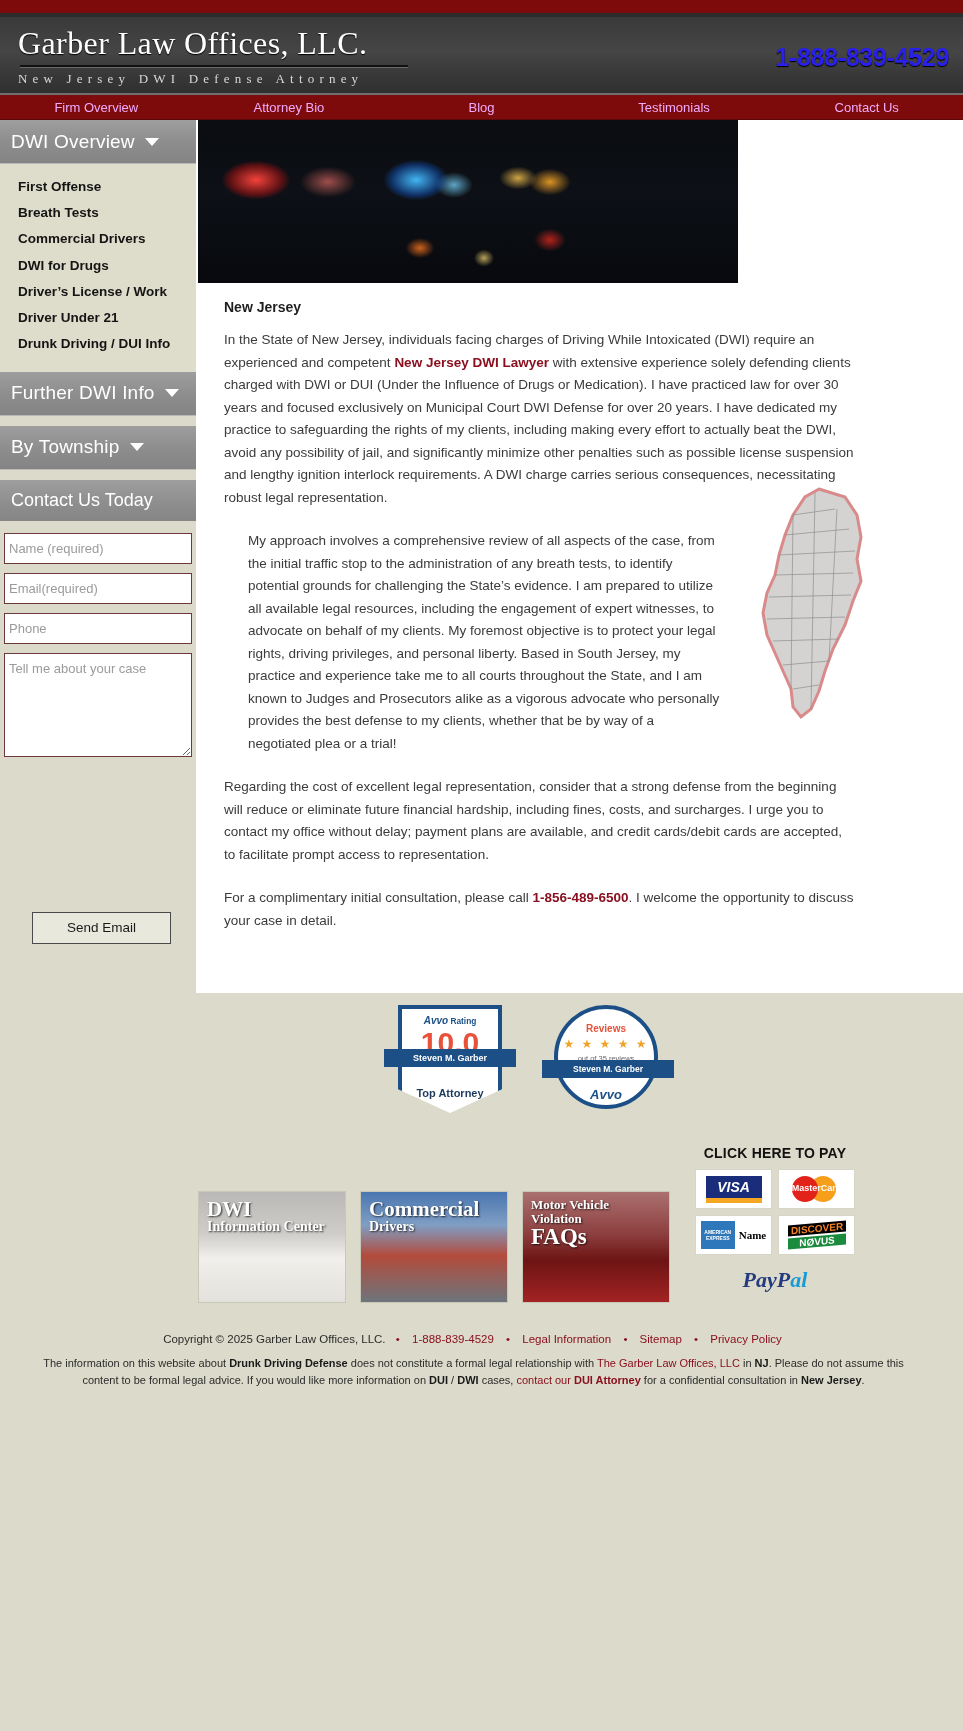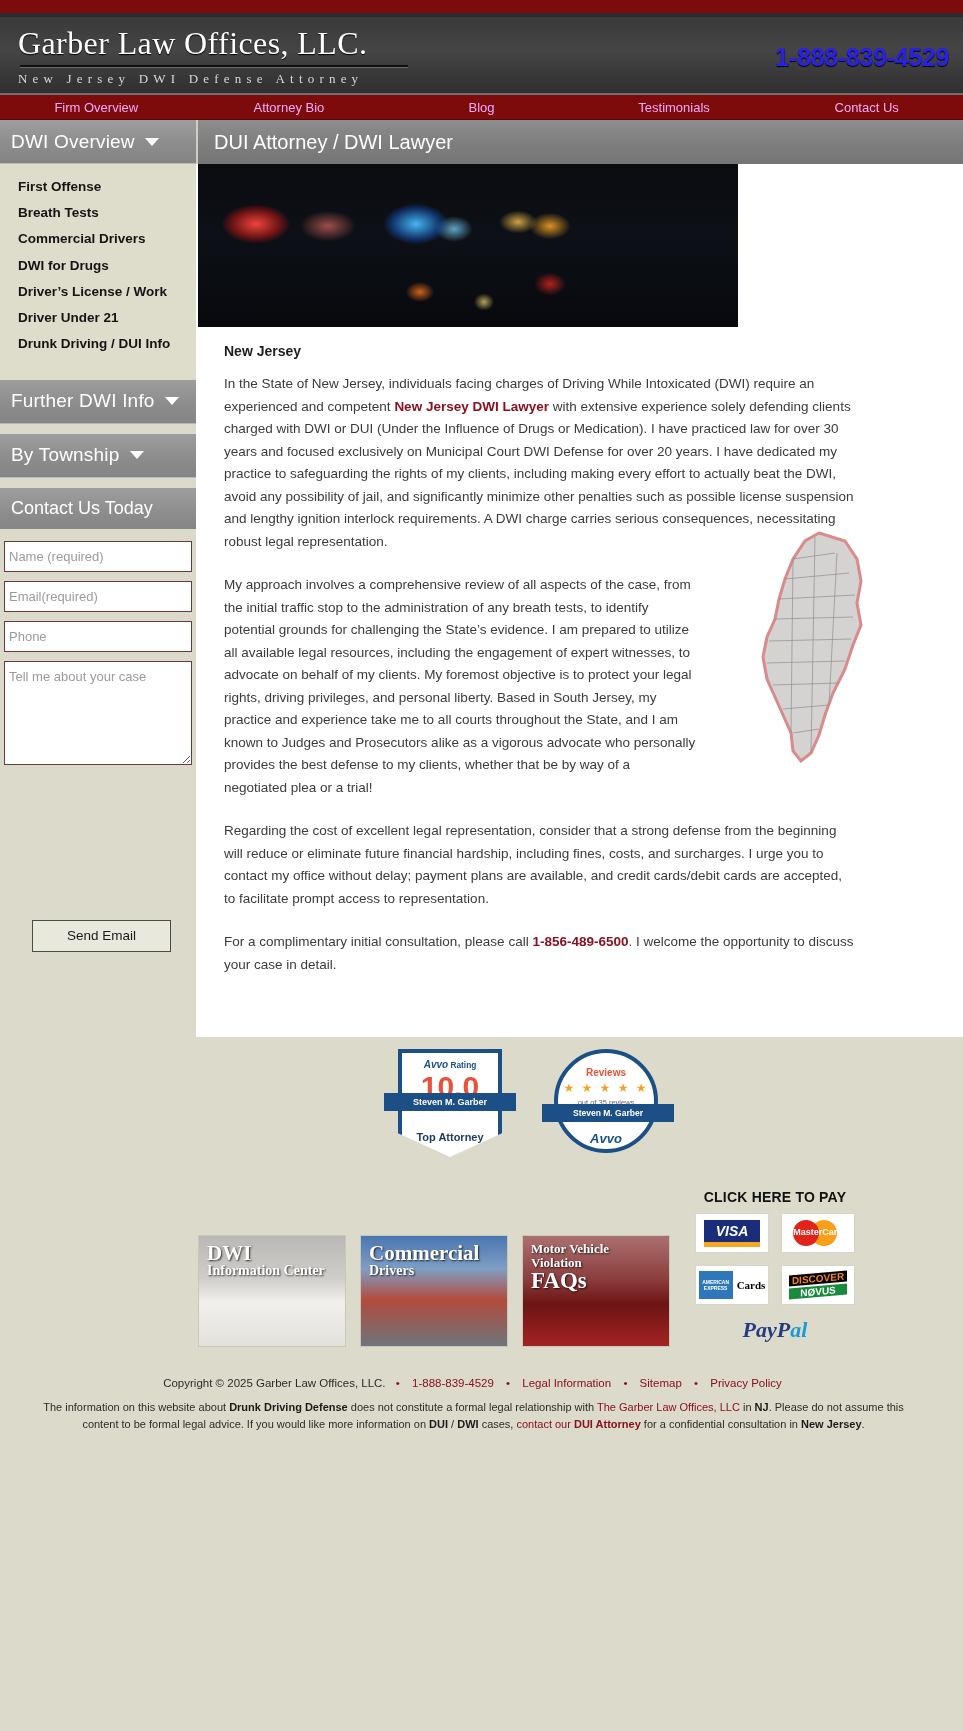--- a/index.html
+++ b/index.html
@@ -81,21 +81,21 @@
   .side-accordion .acc-label {
     color: #ffffff; font-size: 19px; font-weight: normal;
     letter-spacing: 0.2px;
   }
   .caret-down {
     width: 0; height: 0; margin-left: 10px;
     border-left: 7px solid transparent;
     border-right: 7px solid transparent;
     border-top: 8px solid #ffffff;
   }
-  .side-panel { background: #dedcca; padding: 10px 0 22px 18px; }
+  .side-panel { background: #dedcca; padding: 10px 0 14px 18px; }
   .side-panel a {
     display: block;
     font-size: 13.5px;
     font-weight: bold;
     color: #141414;
     text-decoration: none;
     padding: 4px 0;
     line-height: 1.35;
   }
   .side-gap { height: 10px; background: #dcdbcb; }
@@ -164,21 +164,21 @@
     font-size: 14px; color: #1e1e1e; font-weight: bold;
     margin-bottom: 14px;
   }
   .article p {
     font-size: 13.5px;
     line-height: 22.5px;
     color: #3b3b3b;
     margin-bottom: 21px;
     max-width: 632px;
   }
-  .article p.narrow { max-width: 472px; }
+  .article p.narrow { max-width: 472px; margin-left: 24px; }
   .hl { color: #8a1020; font-weight: bold; }
 
   
   .nj-map {
     position: absolute;
     right: 74px; top: 365px;
     width: 140px; height: 240px;
   }
 
   
@@ -251,21 +251,21 @@
   .pt1 { background: linear-gradient(to bottom, #b9b8b6 0%, #cfcdc9 38%, #f0efeb 60%, #e3e1dc 100%); }
   .pt2 { background: linear-gradient(to bottom, #ab7070 0%, #8d3f3f 38%, #6d1414 62%, #a32323 100%); }
   .pt3 { background: linear-gradient(to bottom, #4a76b0 0%, #7f9ec4 30%, #b34b3c 58%, #6d757c 100%); }
   .pt-l1 { font-size: 21px; font-weight: bold; }
   .pt-l2 { font-size: 14px; font-weight: bold; }
   .pt-small { font-size: 13px; font-weight: bold; }
   .pt-faq { font-size: 23px; font-weight: bold; }
 
   .pay-block { position: absolute; right: 108px; top: 14px; width: 160px; text-align: center; }
   .pay-title { font-size: 14px; font-weight: bold; color: #111; letter-spacing: 0.2px; margin-bottom: 8px; }
-  .cards-grid { display: grid; grid-template-columns: 1fr 1fr; gap: 12px; }
+  .cards-grid { display: grid; grid-template-columns: 1fr 1fr; gap: 6px; }
   .card-chip {
     height: 40px; background: #fff; border: 1px solid #d6d5c7;
     display: flex; align-items: center; justify-content: center;
     font-size: 11px; font-weight: bold;
   }
   .visa-box { width: 56px; background: #1a2d7a; color: #fff; font-style: italic; font-size: 14px; text-align: center; padding: 3px 0; border-bottom: 5px solid #f5a623; }
   .mc-wrap { position: relative; width: 62px; height: 30px; }
   .mc-wrap i { position: absolute; top: 2px; width: 26px; height: 26px; border-radius: 50%; display: block; }
   .mc-red { left: 6px; background: #e2231a; }
   .mc-org { left: 24px; background: #f79e1b; }
@@ -352,23 +352,20 @@
     <form class="contact-form">
       <input type="text" placeholder="Name (required)" style="">
       <input type="text" placeholder="Email(required)" style="">
       <input type="text" placeholder="Phone" style="">
       <textarea placeholder="Tell me about your case" style=""></textarea>
       <button class="send-btn">Send Email</button>
     </form>
   </aside>
 
   <main class="content">
-    <div class="content-title-bar">
-      <h1>DUI Attorney / DWI Lawyer</h1>
-    </div>
 
     <div class="content-body">
       <div class="hero"></div>
 
       <svg class="nj-map" viewBox="0 0 140 240">
         <path d="M70 4 L96 12 L108 30 L112 52 L108 74 L112 96 L104 116 L96 140 L84 164 L76 186 L70 206 L62 224 L52 232 L44 222 L42 204 L34 186 L26 168 L18 150 L14 128 L18 108 L26 90 L30 70 L36 50 L44 30 L56 12 Z" fill="#d4d3d1" stroke="#d98a8a" stroke-width="3"></path>
         <g stroke="#8e8e8e" stroke-width="0.7" fill="none">
           <path d="M44 30 L86 24"></path>
             <path d="M36 50 L100 44"></path>
           <path d="M30 70 L106 66"></path>
@@ -449,21 +446,21 @@
       </div>
       <div class="card-chip">
         <div class="mc-wrap">
           <i class="mc-org"></i>
           <i class="mc-red"></i>
           <div class="mc-txt">MasterCard</div>
         </div>
       </div>
       <div class="card-chip">
         <div class="amex-box">AMERICAN EXPRESS</div>
-        <span style="font-family:'Liberation Serif',serif;font-size:11px;margin-left:4px;">Cards</span>
+        <span style="font-family:'Liberation Serif',serif;font-size:11px;margin-left:4px;">Name</span>
       </div>
       <div class="card-chip">
         <div class="discover-box">
           <div class="disc-top">DISCOVER</div>
           <div class="disc-bot">NØVUS</div>
         </div>
       </div>
     </div>
     <div class="paypal"><span class="pp-a">PayP</span><span class="pp-b">al</span></div>
   </div>

